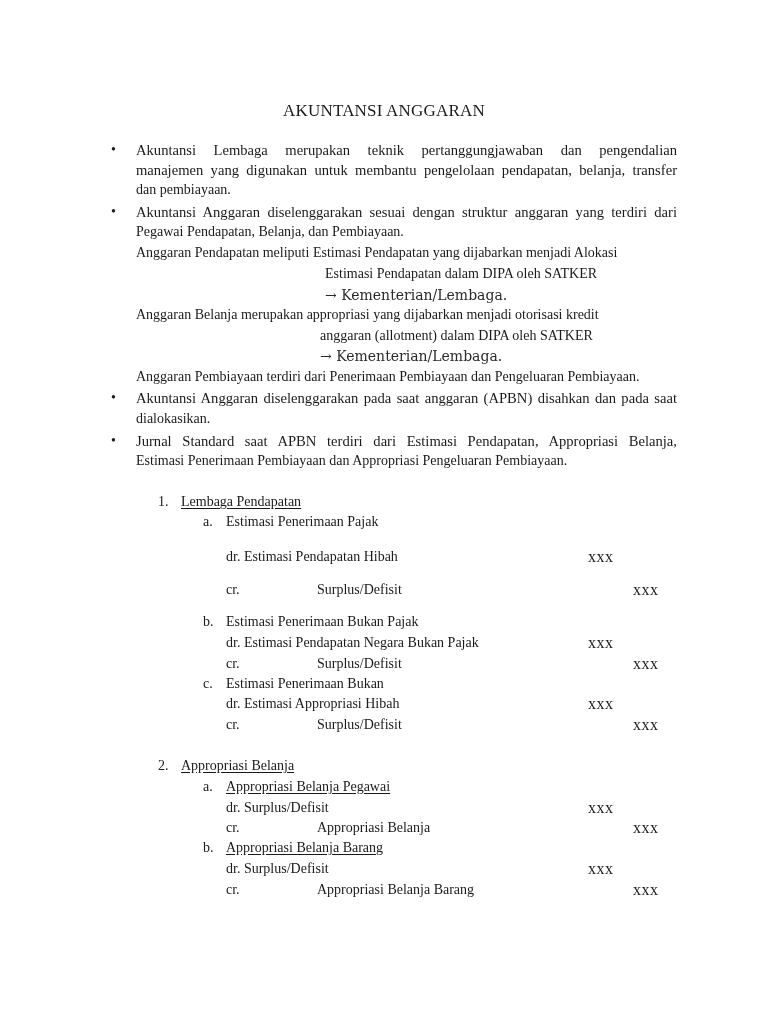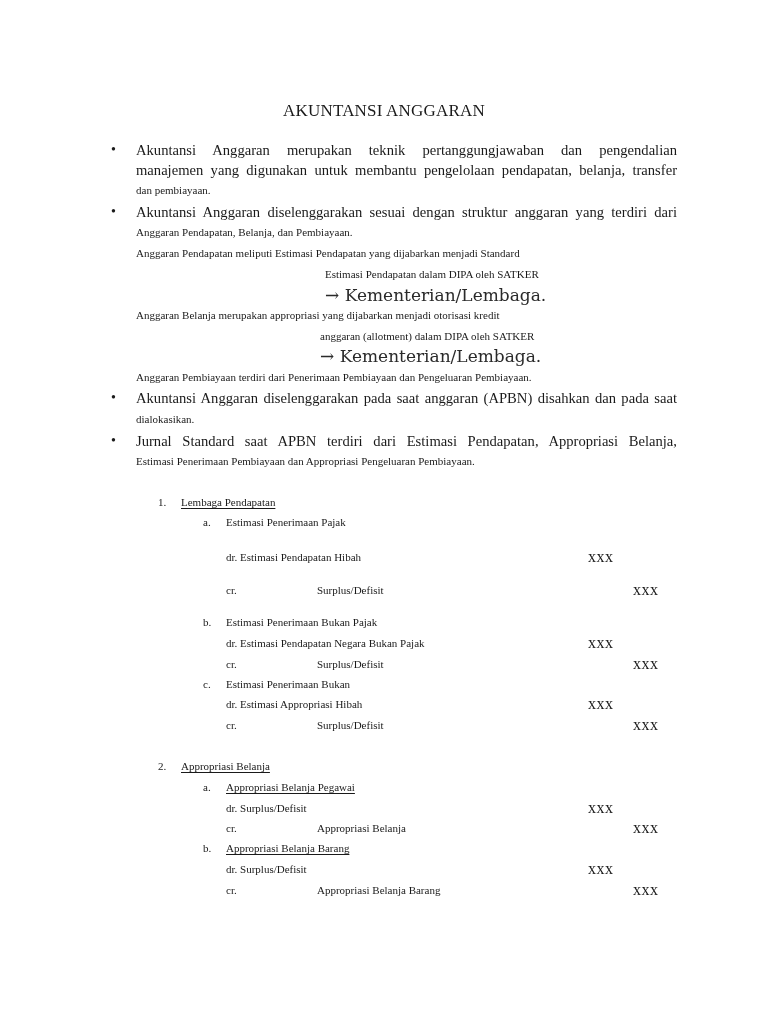--- a/index.html
+++ b/index.html
@@ -2,47 +2,47 @@
 <html><head>
   <meta charset="utf-8">
   <style>
     html, body { margin: 0; padding: 0; }
     body {
       width: 768px; height: 1024px; background: #ffffff;
       font-family: "Liberation Serif", "DejaVu Serif", serif;
       color: #1a1a1a; position: relative; overflow: hidden;
     }
     .page { position: absolute; left: 0; top: 9px; width: 680px; height: 1024px; border-radius: 6px; }
-    .abs { position: absolute; white-space: nowrap; font-size: 11px; line-height: 20px; }
+    .abs { position: absolute; white-space: nowrap; font-size: 14px; line-height: 20px; }
     .title { position: absolute; top: 92px; left: 0; width: 768px; text-align: center; font-size: 17px; letter-spacing: 0.2px; }
     .bullet { position: absolute; left: 111px; font-size: 14px; line-height: 20px; }
     .just { position: absolute; left: 136px; width: 541px; font-size: 14.6px; line-height: 20px; text-align: justify; text-align-last: justify; }
     .u { text-decoration: underline; text-underline-offset: 2px; }
-    .small { font-family: "DejaVu Serif", serif; font-size: 17px; color: #2a2a2a; }
+    .small { font-family: "DejaVu Serif", serif; font-size: 14px; color: #2a2a2a; }
     .xxx { font-size: 16px; letter-spacing: 0.5px; }
   </style>
 </head>
 <body>
 
 <div class="page">
 
   <div class="title">AKUNTANSI ANGGARAN</div>
 
   <div>
     <span class="bullet" style="top:131px">•</span>
-    <div class="just" style="top:131px">Akuntansi Anggaran merupakan teknik pertanggungjawaban dan pengendalian</div>
+    <div class="just" style="top:131px">Akuntansi Lembaga merupakan teknik pertanggungjawaban dan pengendalian</div>
     <div class="just" style="top:151px">manajemen yang digunakan untuk membantu pengelolaan pendapatan, belanja, transfer</div>
     <div class="abs" style="top:171px; left:136px">dan pembiayaan.</div>
   </div>
 
   <div>
     <span class="bullet" style="top:193px">•</span>
     <div class="just" style="top:193px">Akuntansi Anggaran diselenggarakan sesuai dengan struktur anggaran yang terdiri dari</div>
-    <div class="abs" style="top:213px; left:136px">Anggaran Pendapatan, Belanja, dan Pembiayaan.</div>
-    <div class="abs" style="top:234px; left:136px">Anggaran Pendapatan meliputi Estimasi Pendapatan yang dijabarkan menjadi Standard</div>
+    <div class="abs" style="top:213px; left:136px">Pegawai Pendapatan, Belanja, dan Pembiayaan.</div>
+    <div class="abs" style="top:234px; left:136px">Anggaran Pendapatan meliputi Estimasi Pendapatan yang dijabarkan menjadi Alokasi</div>
     <div class="abs" style="top:255px; left:325px">Estimasi Pendapatan dalam DIPA oleh SATKER</div>
     <div class="abs small" style="top:276px; left:325px">→ Kementerian/Lembaga.</div>
     <div class="abs" style="top:296px; left:136px">Anggaran Belanja merupakan appropriasi yang dijabarkan menjadi otorisasi kredit</div>
     <div class="abs" style="top:317px; left:320px">anggaran (allotment) dalam DIPA oleh SATKER</div>
     <div class="abs small" style="top:337px; left:320px">→ Kementerian/Lembaga.</div>
     <div class="abs" style="top:358px; left:136px">Anggaran Pembiayaan terdiri dari Penerimaan Pembiayaan dan Pengeluaran Pembiayaan.</div>
   </div>
 
   <div>
     <span class="bullet" style="top:379px">•</span>

